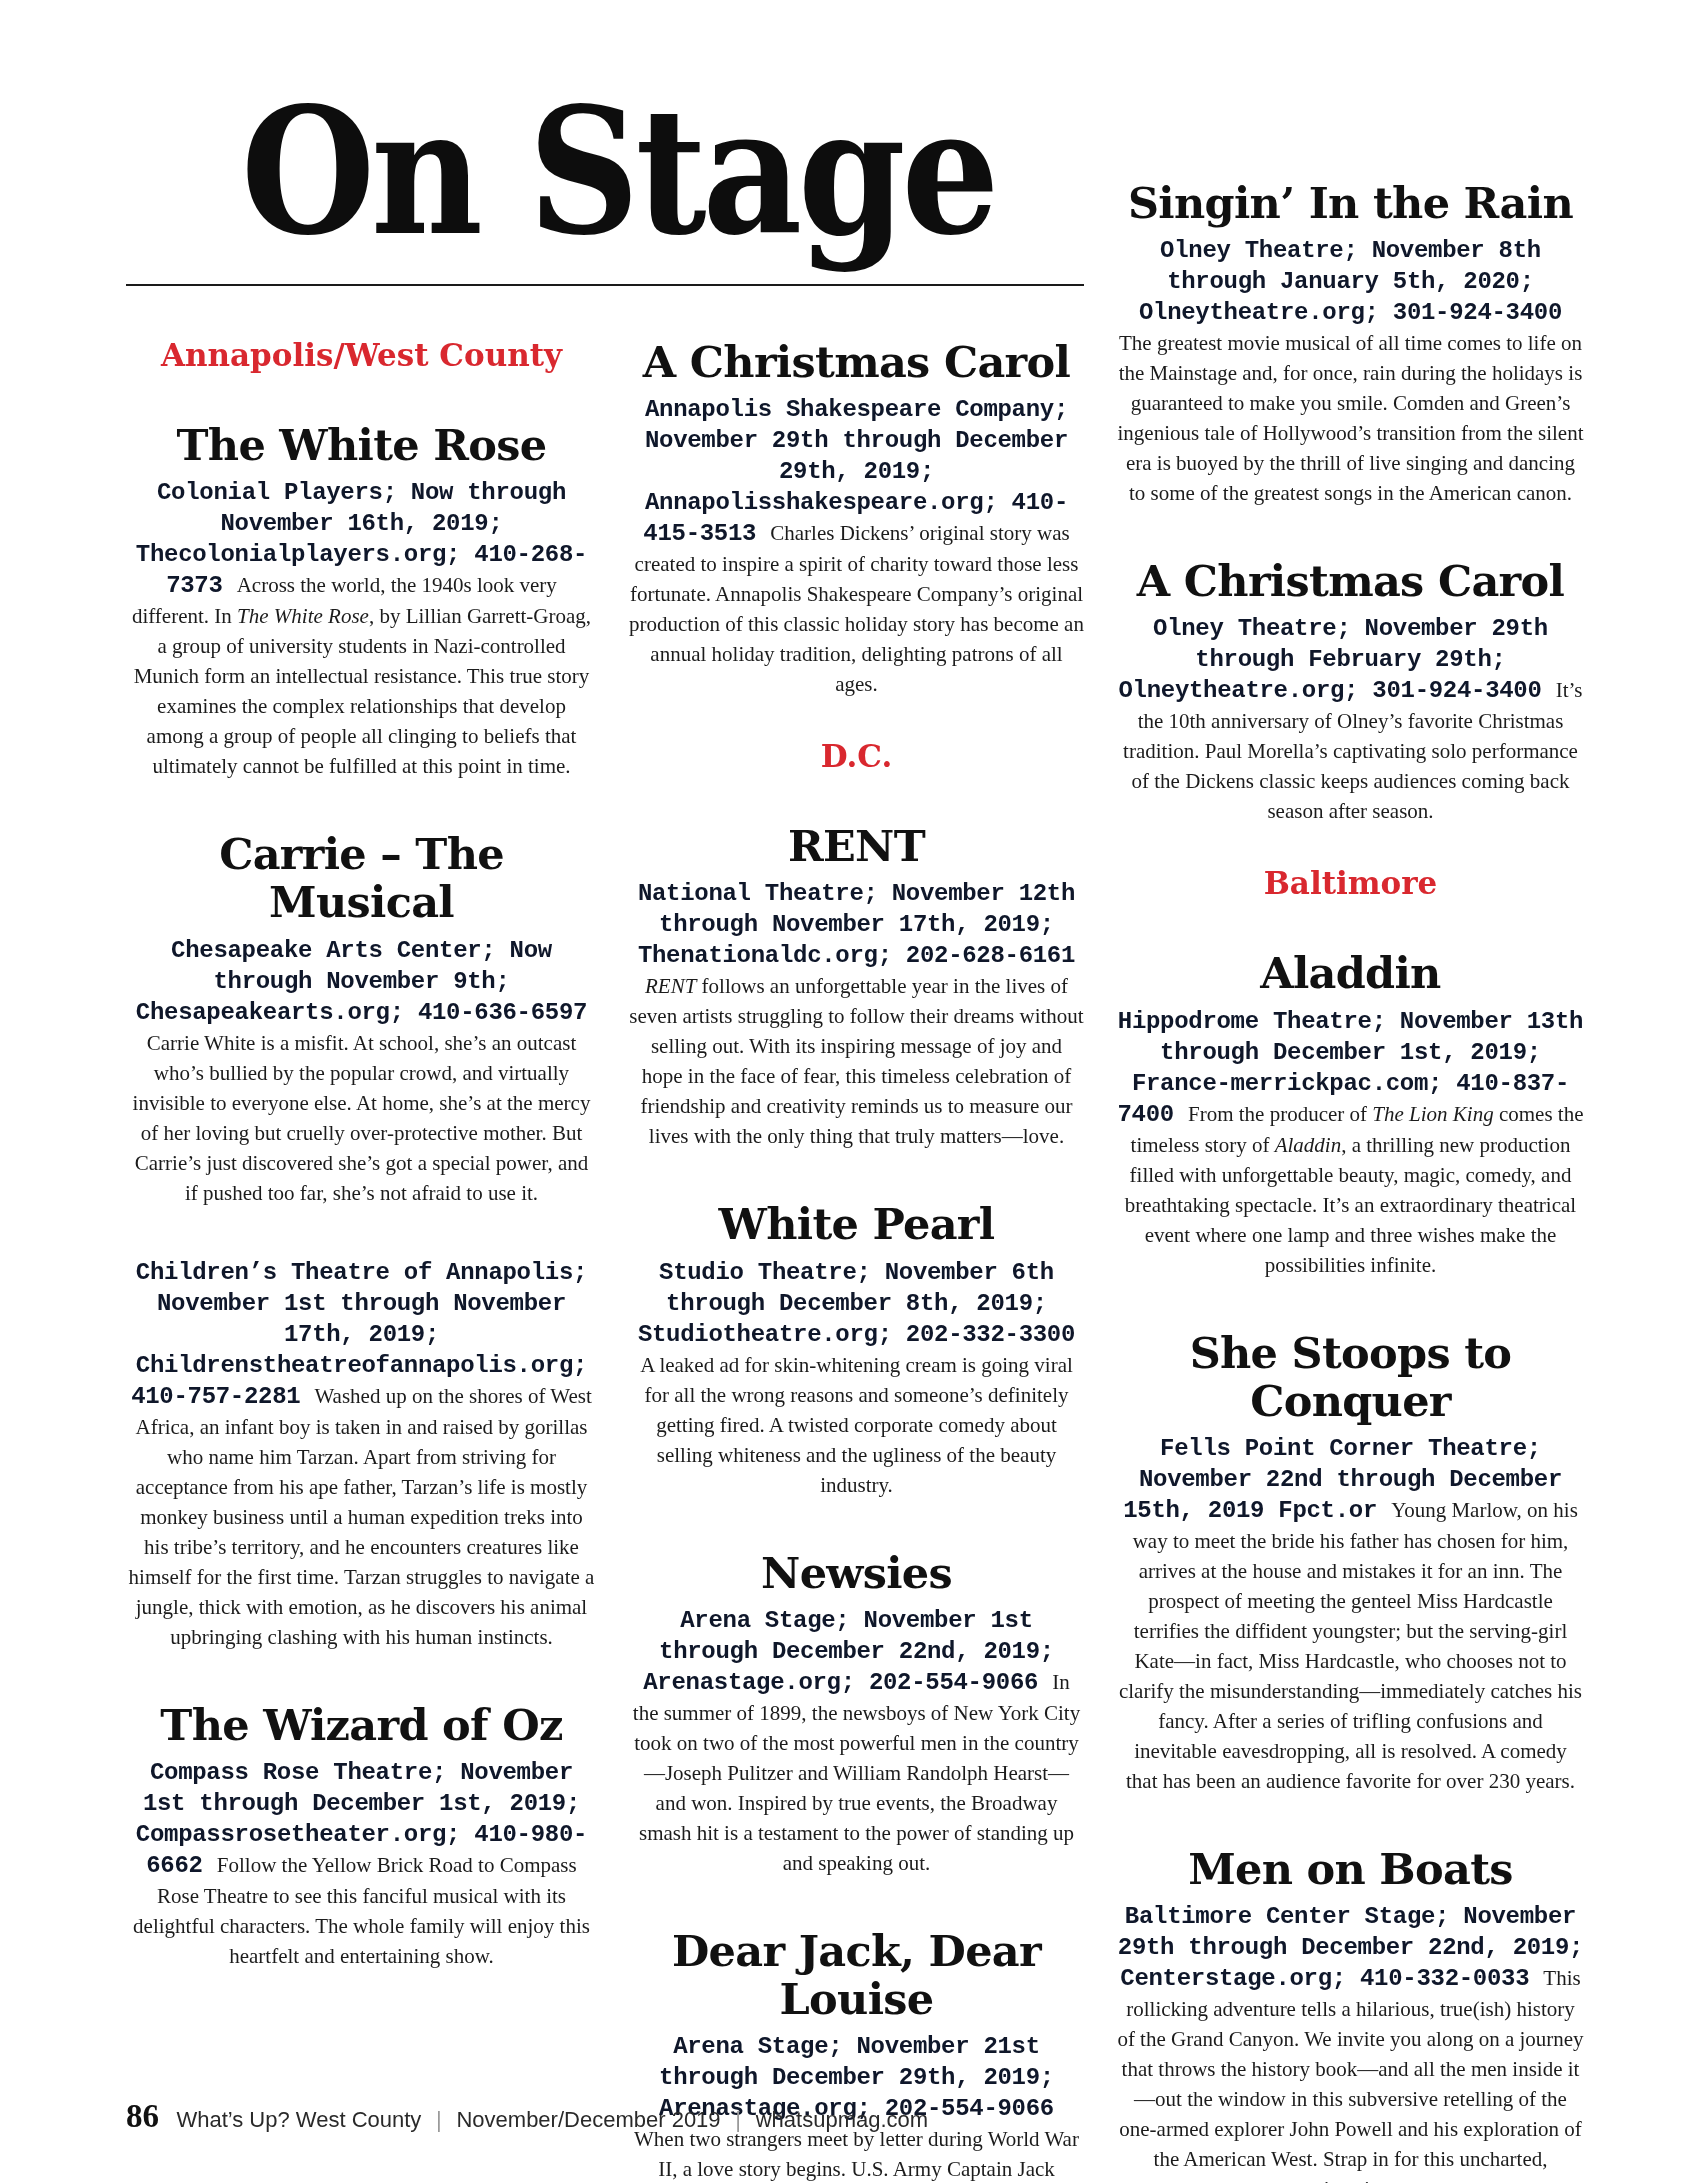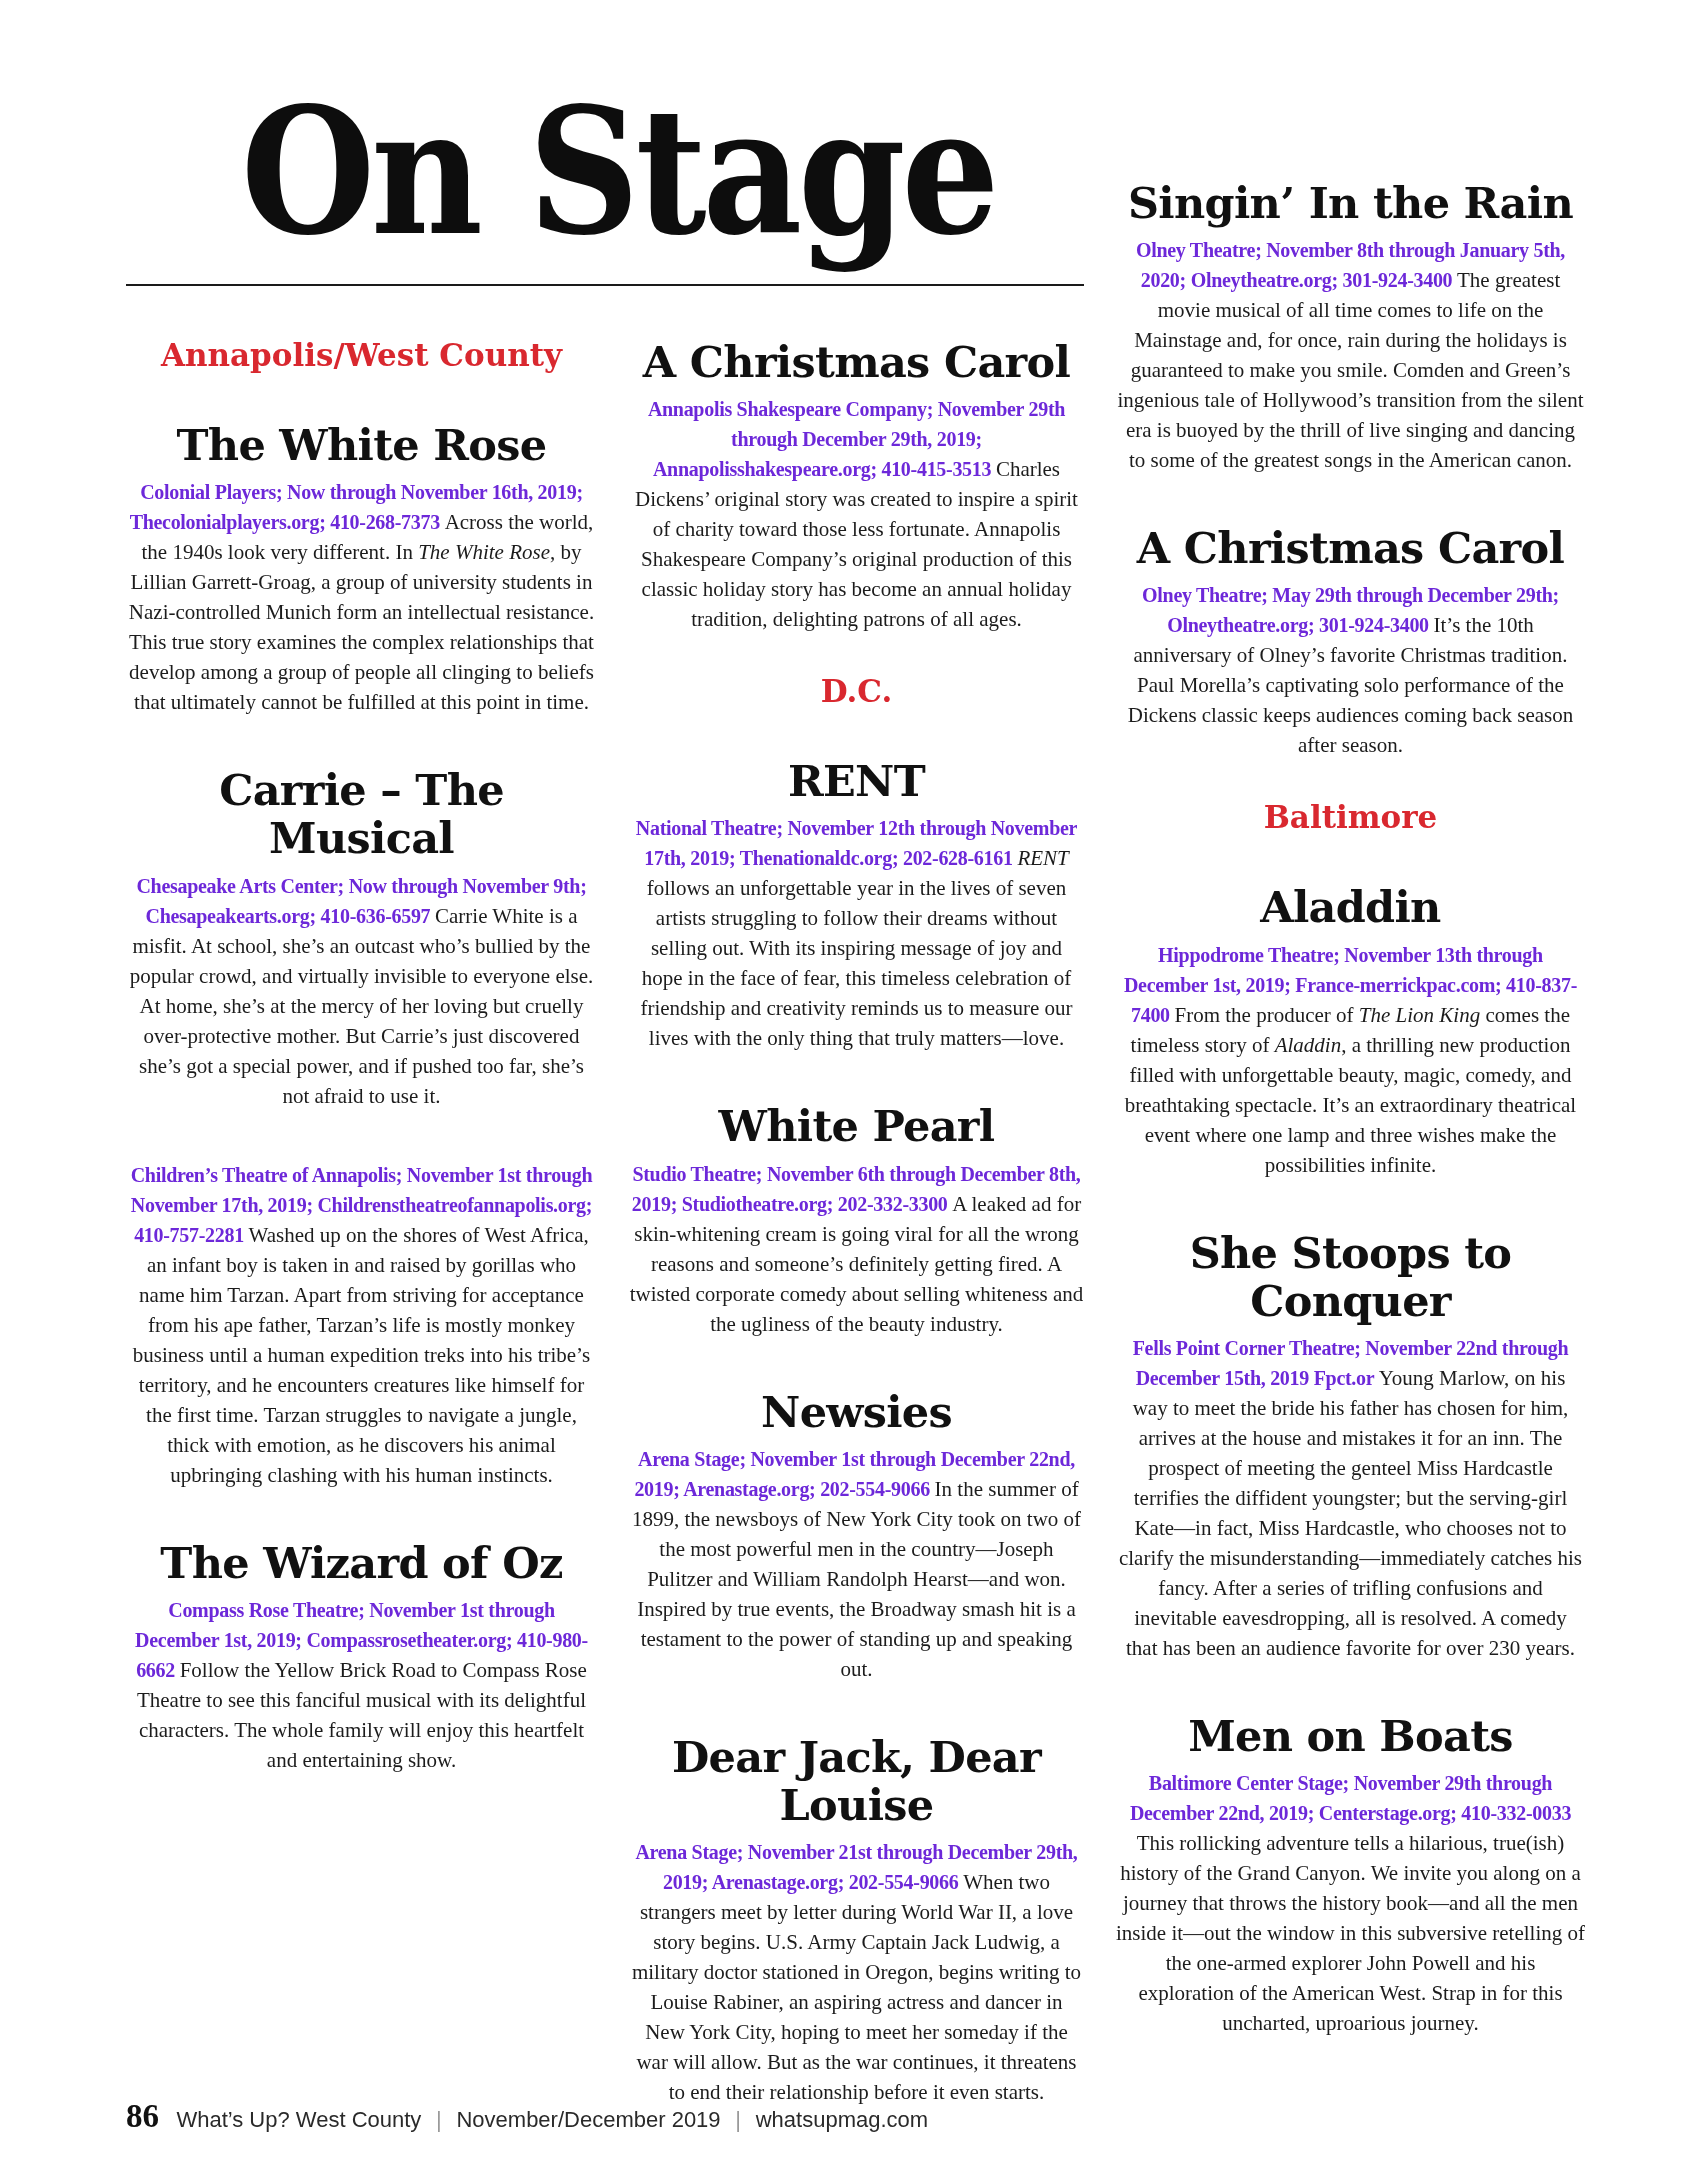--- a/index.html
+++ b/index.html
@@ -30,22 +30,22 @@
   .entry{margin-top:49px;}
   .entry-title{
     font-family:"DejaVu Serif",serif;font-weight:bold;
     font-size:43px;line-height:1.12;color:#111111;
     margin:0 0 8px 0;letter-spacing:-0.7px;
   }
   .entry-body{
     font-size:21px;line-height:30px;color:#1c1c1c;margin:0;
   }
   .venue{
-    font-family:Liberation Serif, serif;font-weight:bold;
-    font-size:20px;color:#6d28d9;letter-spacing:-0.3px;
+    font-family:Liberation Mono, monospace;font-weight:bold;
+    font-size:24px;color:#0f172a;letter-spacing:-0.3px;
   }
   .show-italic{font-style:italic;}
   .footer{
     position:absolute;left:126px;top:2098px;
     display:flex;align-items:baseline;gap:17.4px;white-space:nowrap;
   }
   .page-num{
     font-family:Liberation Serif, serif;font-weight:bold;font-size:33px;color:#111;
   }
   .footer-meta{
@@ -111,21 +111,21 @@
   </div>
 </div>
 <div class="col" id="col-2">
   <div class="entry">
     <div class="entry-title">Singin’ In the Rain</div>
     <p class="entry-body"><span class="venue">Olney Theatre; November 8th through January 5th, 2020; Olneytheatre.org; 301-924-3400 </span><span class="body-run">The greatest movie musical of all time comes to life on the Mainstage and, for once, rain during the holidays is guaranteed to make you smile. Comden and Green’s ingenious tale of Hollywood’s transition from the silent era is buoyed by the thrill of live singing and dancing to some of the greatest songs in the American canon.</span></p>
   </div>
 
   <div class="entry">
     <div class="entry-title">A Christmas Carol</div>
-    <p class="entry-body"><span class="venue">Olney Theatre; May 29th through December 29th; Olneytheatre.org; 301-924-3400 </span><span class="body-run">It’s the 10th anniversary of Olney’s favorite Christmas tradition. Paul Morella’s captivating solo performance of the Dickens classic keeps audiences coming back season after season.</span></p>
+    <p class="entry-body"><span class="venue">Olney Theatre; November 29th through February 29th; Olneytheatre.org; 301-924-3400 </span><span class="body-run">It’s the 10th anniversary of Olney’s favorite Christmas tradition. Paul Morella’s captivating solo performance of the Dickens classic keeps audiences coming back season after season.</span></p>
   </div>
 
   <div class="section-label">Baltimore</div>
 
   <div class="entry">
     <div class="entry-title">Aladdin</div>
     <p class="entry-body"><span class="venue">Hippodrome Theatre; November 13th through December 1st, 2019; France-merrickpac.com; 410-837-7400 </span><span class="body-run">From the producer of </span><span class="show-italic">The Lion King</span><span class="body-run"> comes the timeless story of </span><span class="show-italic">Aladdin</span><span class="body-run">, a thrilling new production filled with unforgettable beauty, magic, comedy, and breathtaking spectacle. It’s an extraordinary theatrical event where one lamp and three wishes make the possibilities infinite.</span></p>
   </div>
 
   <div class="entry">

